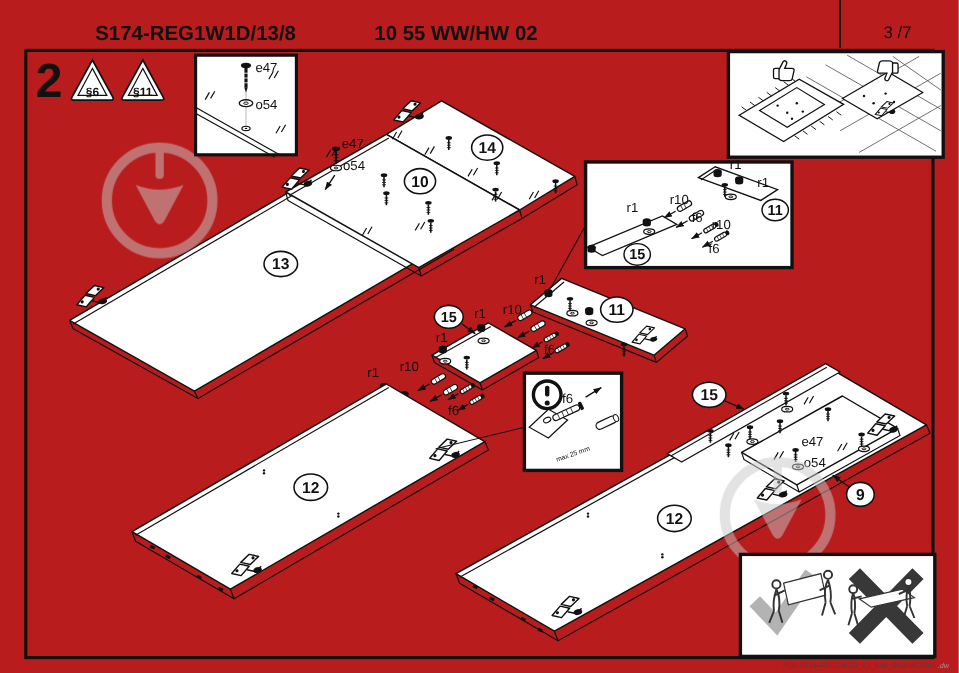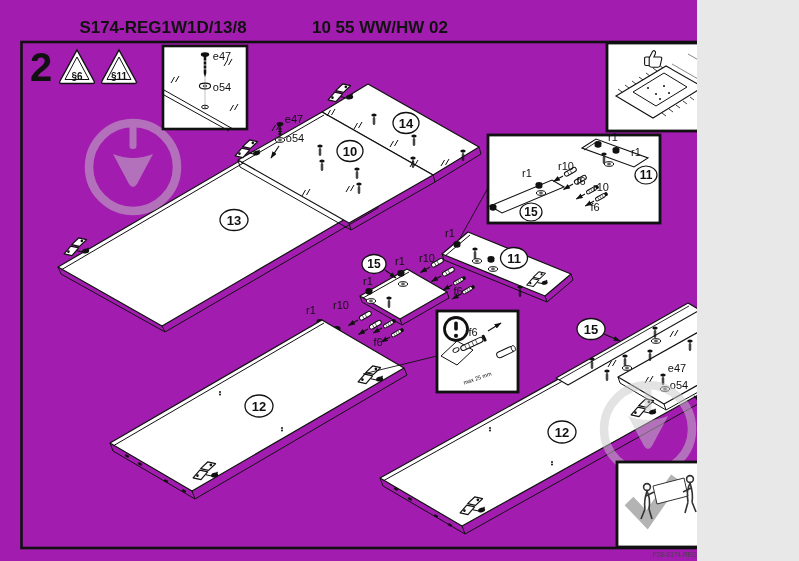--- a/index.html
+++ b/index.html
@@ -1,16 +1,16 @@
 <!DOCTYPE html>
 <html><head>
 <meta charset="utf-8">
 <style>
   html,body{margin:0;padding:0;background:#e8e8e8;}
-  .page{position:relative;width:697px;height:561px;background:#a21caf;overflow:hidden;
+  .page{position:relative;width:799px;height:561px;background:#b91c1c;overflow:hidden;
         font-family:"Liberation Sans", sans-serif;}
   svg{position:absolute;left:0;top:0;}
   text{fill:#111;}
   .hdr{font-size:17px;font-weight:bold;}
   .pg{font-size:14px;}
   .stepnum{font-size:40px;font-weight:bold;}
   .tri{font-size:10px;font-weight:bold;}
   .circ{font-size:13px;font-weight:bold;}
   .circS{font-size:12px;font-weight:bold;}
   .lbl{font-size:11px;}

